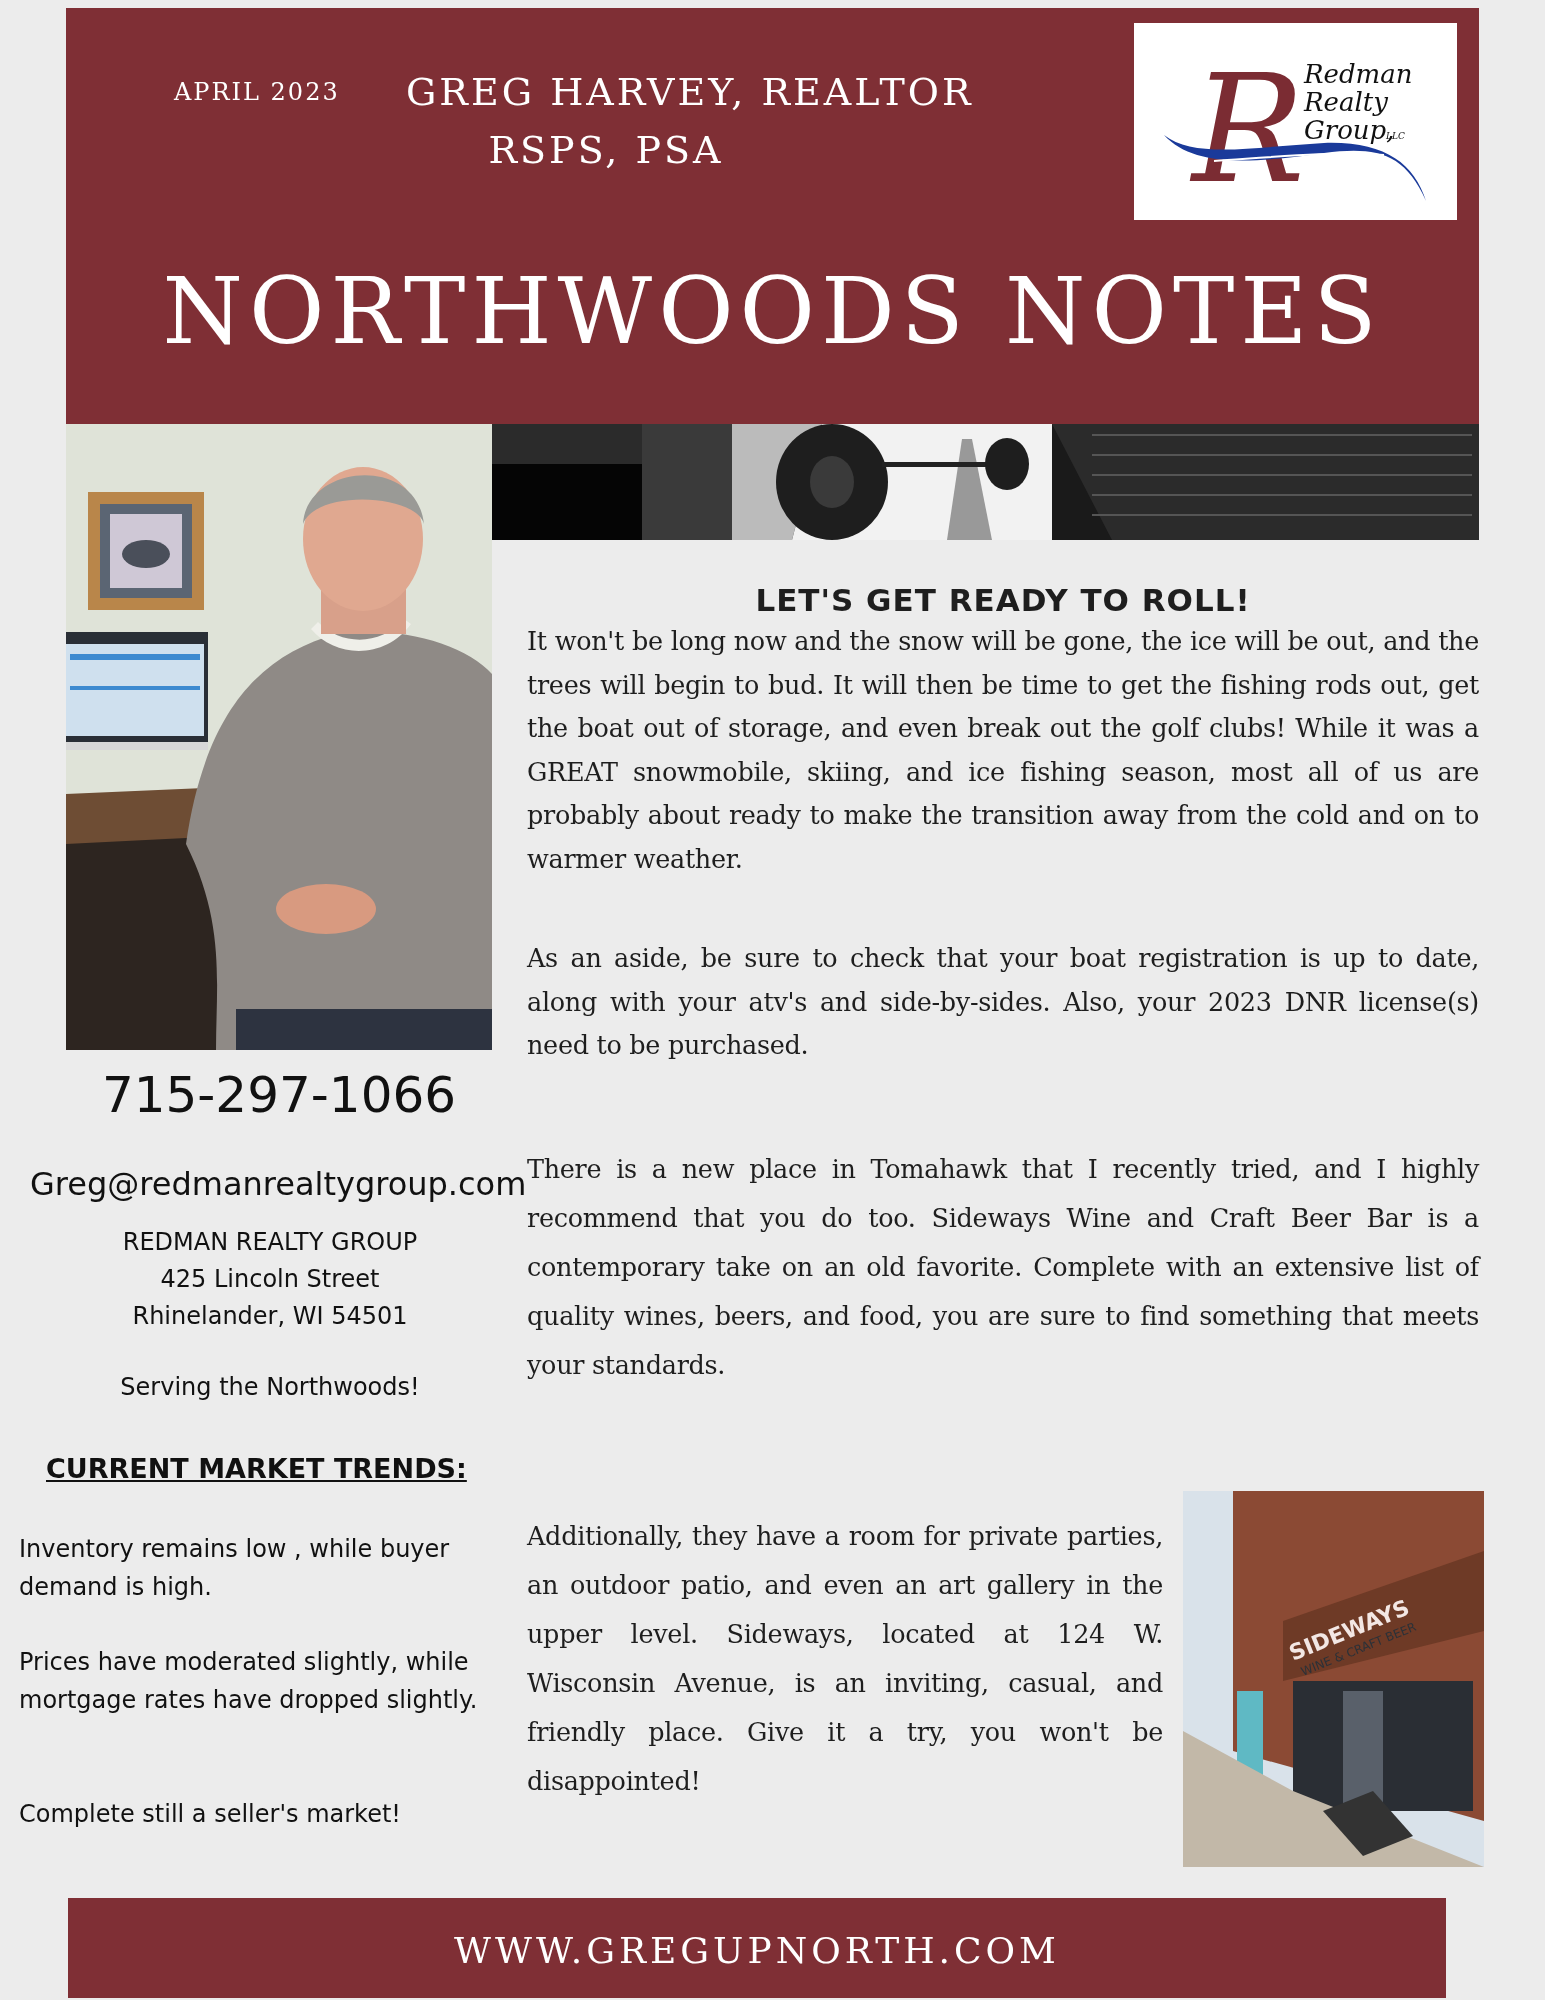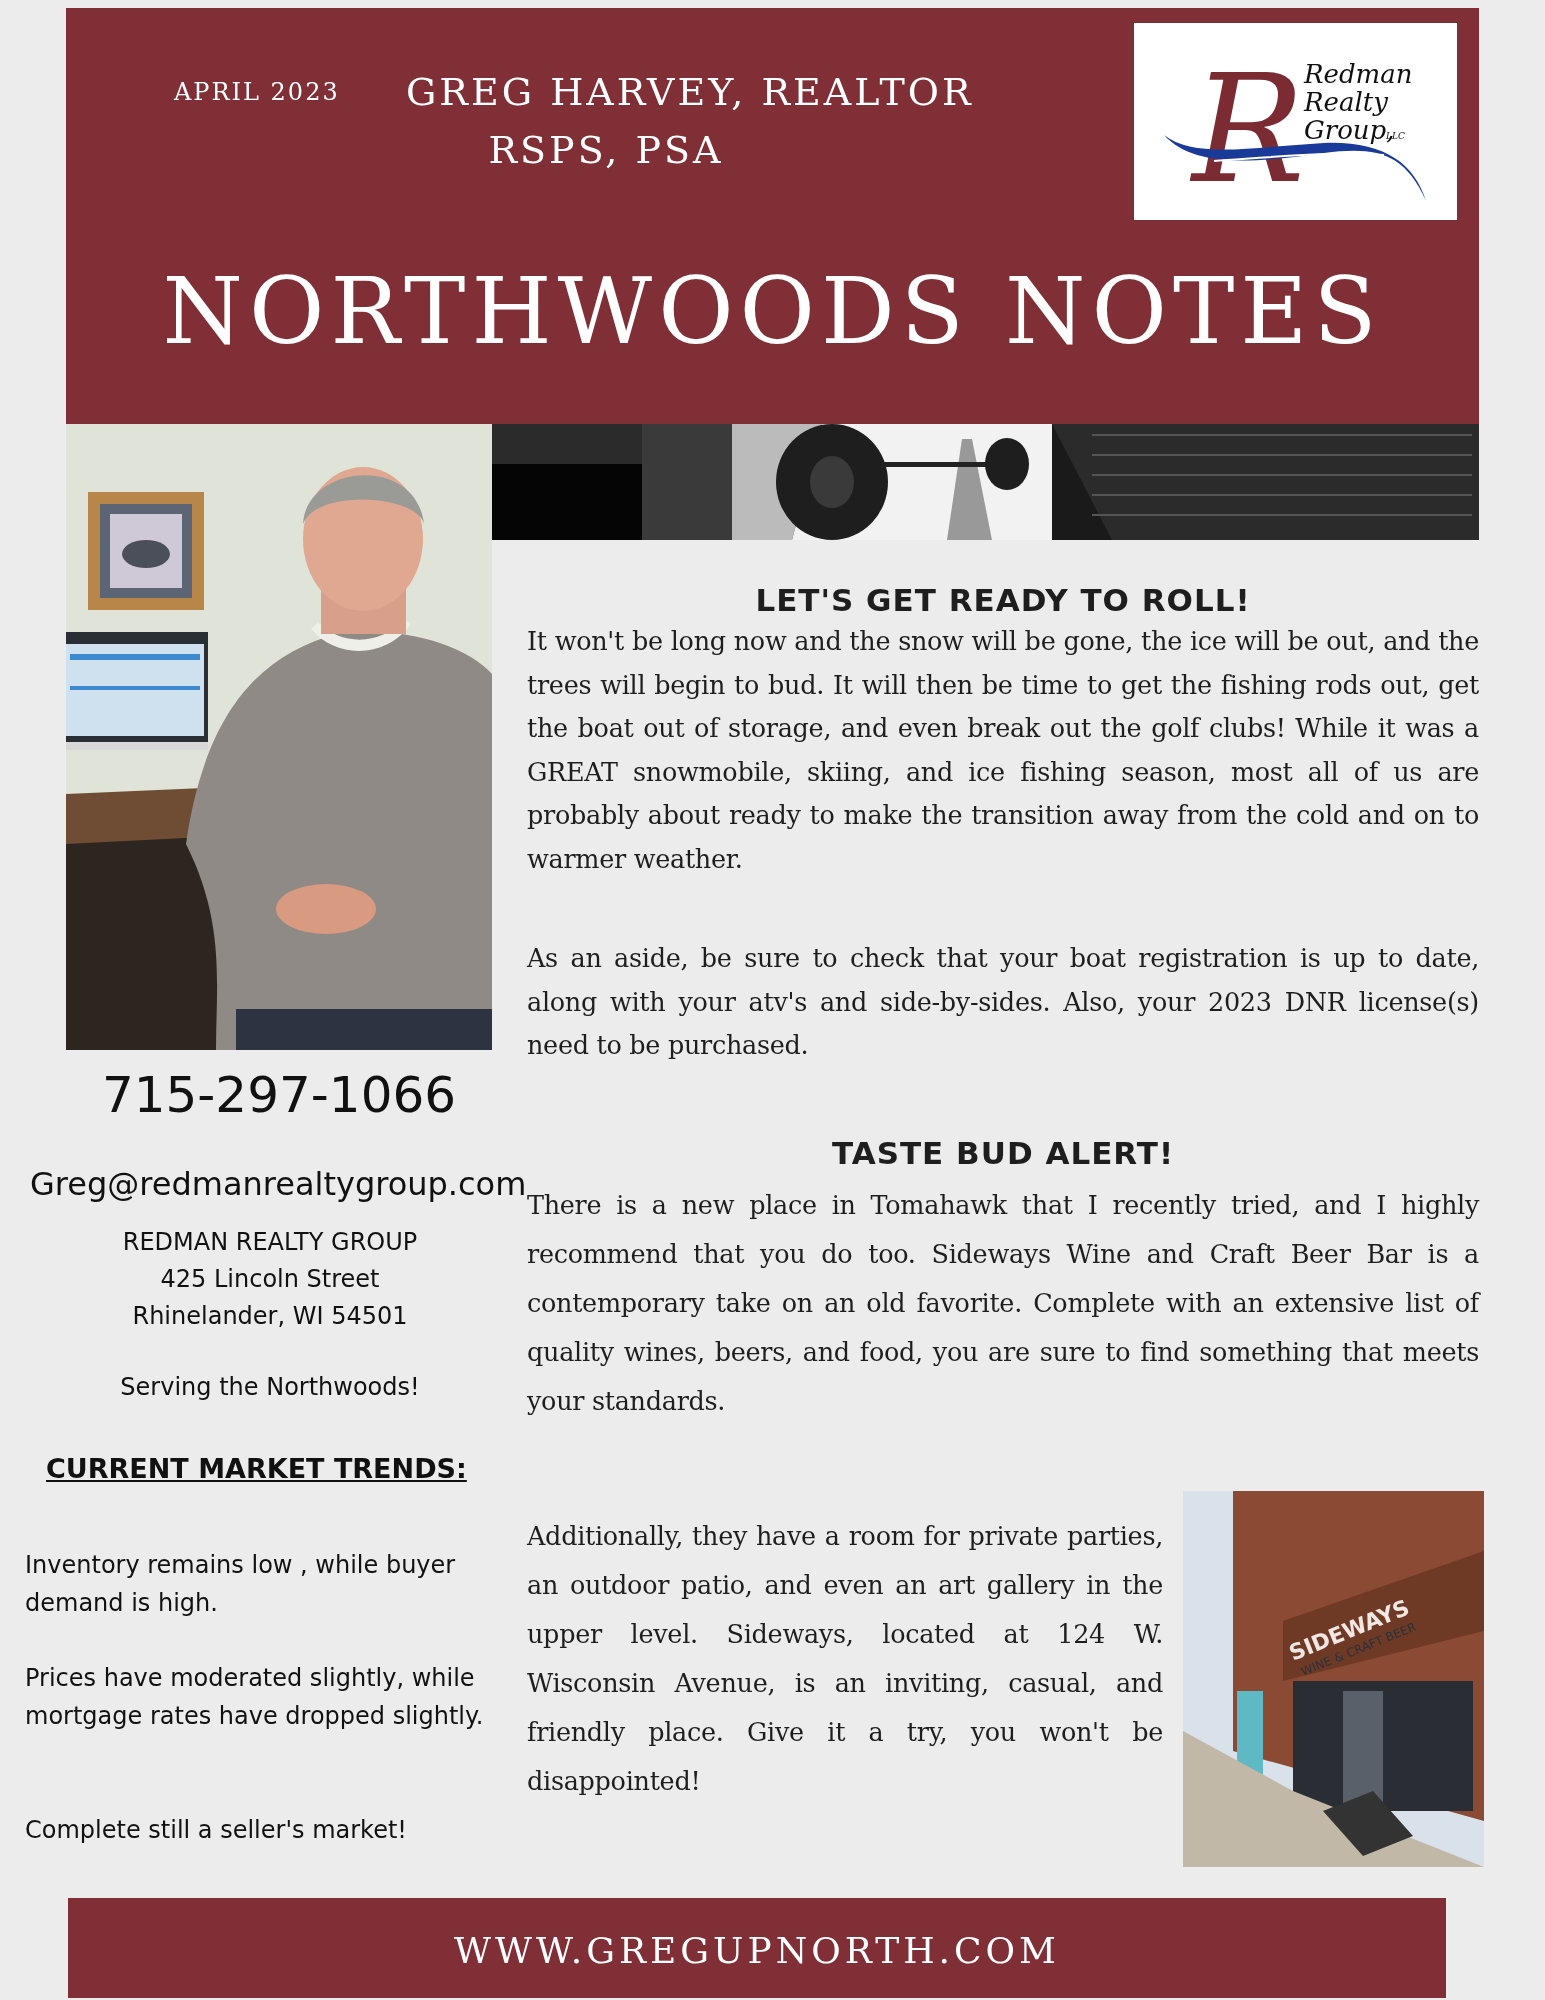--- a/index.html
+++ b/index.html
@@ -61,21 +61,21 @@
   }
   .tagline {
     position: absolute; left: 30px; top: 313px; width: 480px; text-align: center;
     font-size: 24px;
   }
   .trends-heading {
     position: absolute; left: 46px; top: 393px; width: 450px;
     font-size: 27px; font-weight: bold; text-decoration: underline; white-space: nowrap;
   }
   .trend {
-    position: absolute; left: 25px; width: 480px; font-size: 24px; line-height: 38px; margin-top: 16px;
+    position: absolute; left: 19px; width: 480px; font-size: 24px; line-height: 38px;
   }
 
   .article {
     position: absolute; left: 527px; width: 952px;
     font-family: "DejaVu Serif", serif; color: #1e1e1e;
   }
   .article h2 {
     font-family: "DejaVu Sans", sans-serif; font-weight: bold; font-size: 31px;
     text-align: center; letter-spacing: 1px; color: #1e1e1e;
   }
@@ -197,21 +197,20 @@
   <div class="trend" style="top:735px;">Complete still a seller's market!</div>
 </div>
 
 <div class="article" style="top:582px;">
   <h2>LET'S GET READY TO ROLL!</h2>
   <p style="margin-top:2px;">It won't be long now and the snow will be gone, the ice will be out, and the trees will begin to bud. It will then be time to get the fishing rods out, get the boat out of storage, and even break out the golf clubs! While it was a GREAT snowmobile, skiing, and ice fishing season, most all of us are probably about ready to make the transition away from the cold and on to warmer weather.</p>
   <p style="margin-top:56px;">As an aside, be sure to check that your boat registration is up to date, along with your atv's and side-by-sides. Also, your 2023 DNR license(s) need to be purchased.</p>
 </div>
 
 <div class="article article2" style="top:1135px;">
-  <h2>TASTE BUD ALERT!</h2>
   <p style="margin-top:10px;">There is a new place in Tomahawk that I recently tried, and I highly recommend that you do too. Sideways Wine and Craft Beer Bar is a contemporary take on an old favorite. Complete with an extensive list of quality wines, beers, and food, you are sure to find something that meets your standards.</p>
 </div>
 
 <div class="article article3" style="top:1512px; width:636px;">
   <p>Additionally, they have a room for private parties, an outdoor patio, and even an art gallery in the upper level. Sideways, located at 124 W. Wisconsin Avenue, is an inviting, casual, and friendly place. Give it a try, you won't be disappointed!</p>
 </div>
 
 <div class="photo-sideways">
   <svg width="301" height="376" viewBox="0 0 301 376">
     <rect width="301" height="376" fill="#cdd9e3"></rect>

